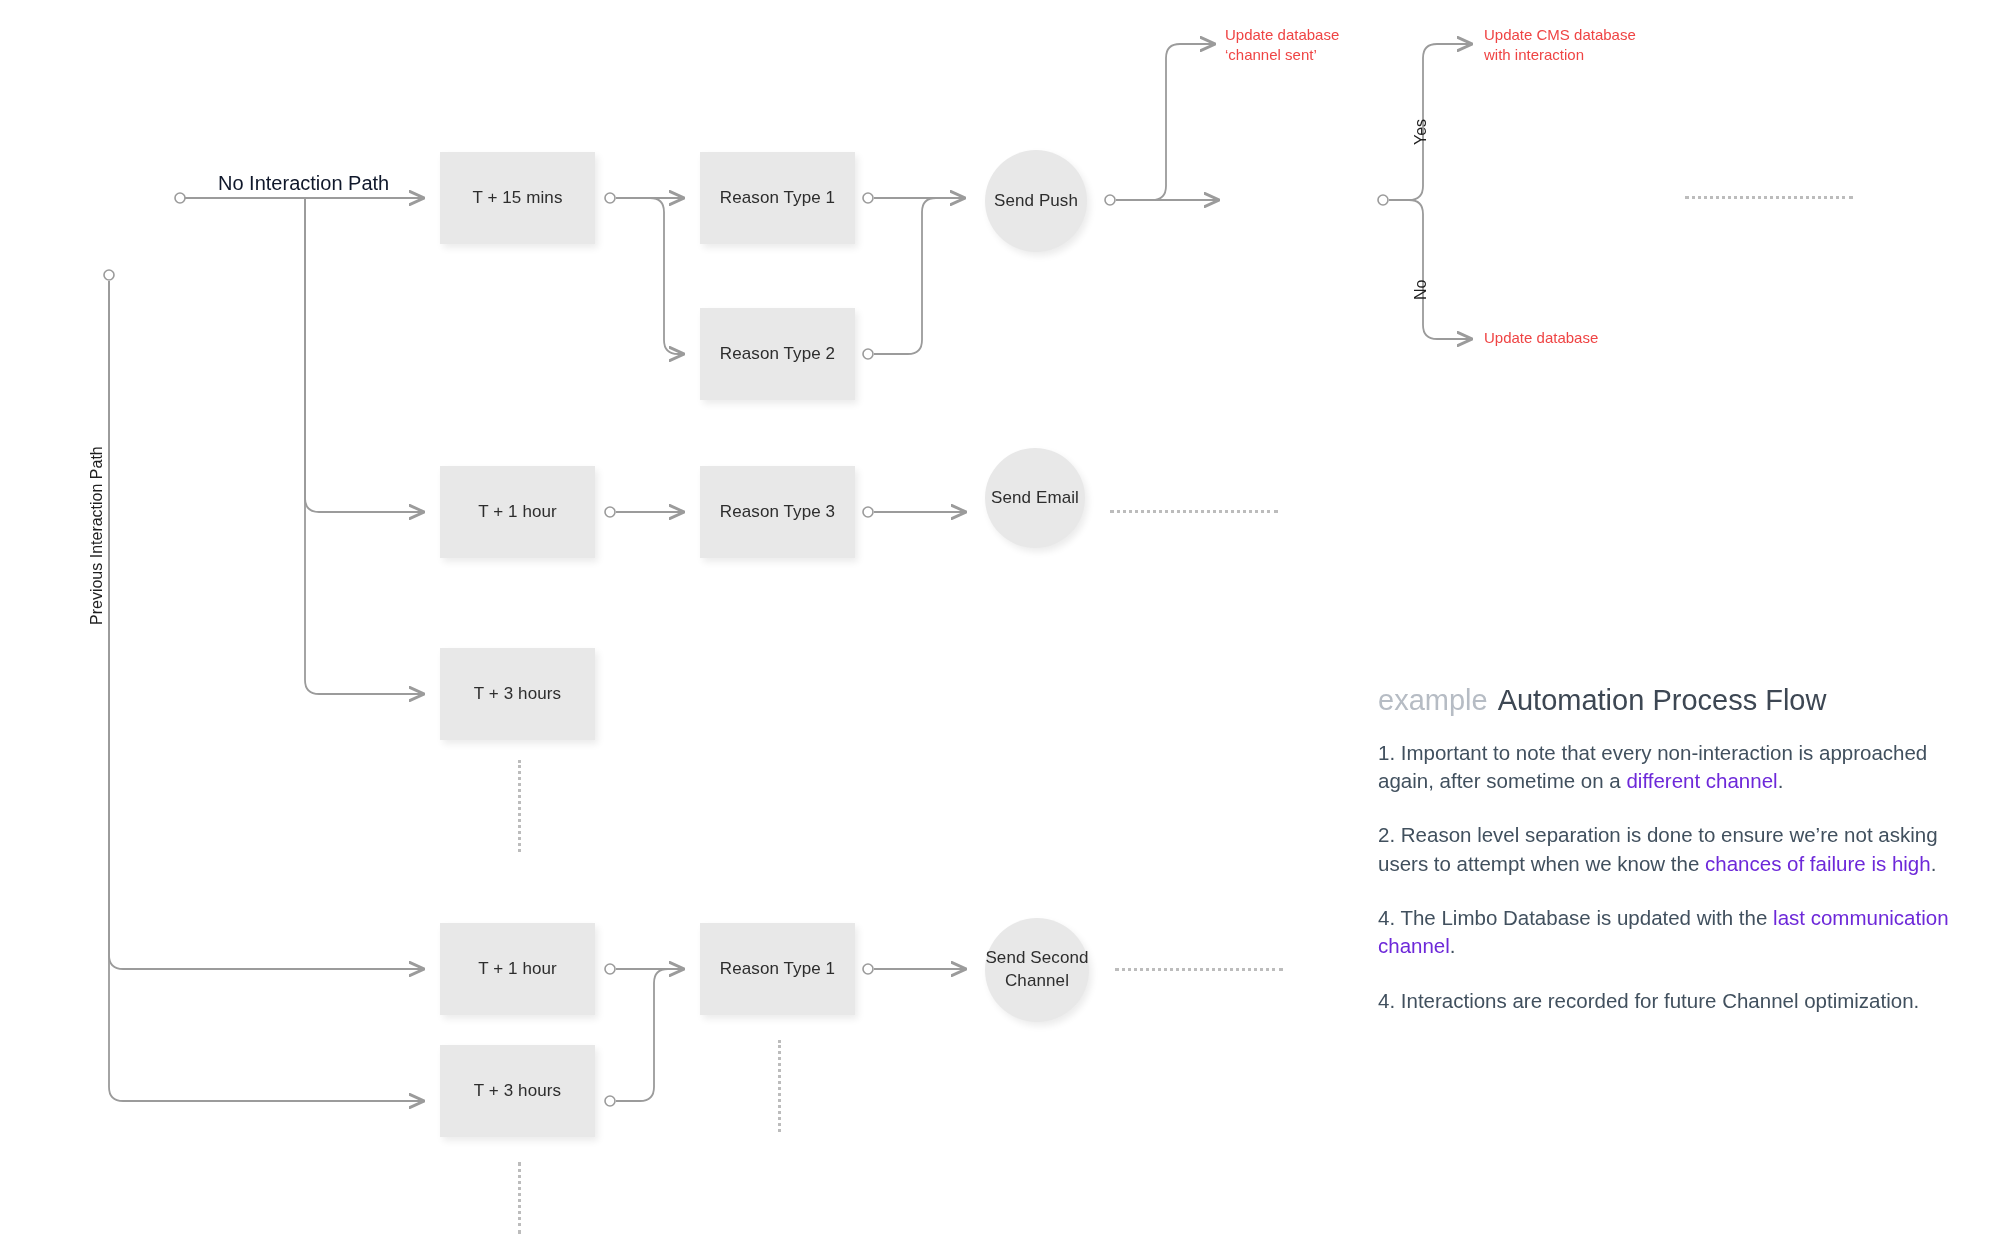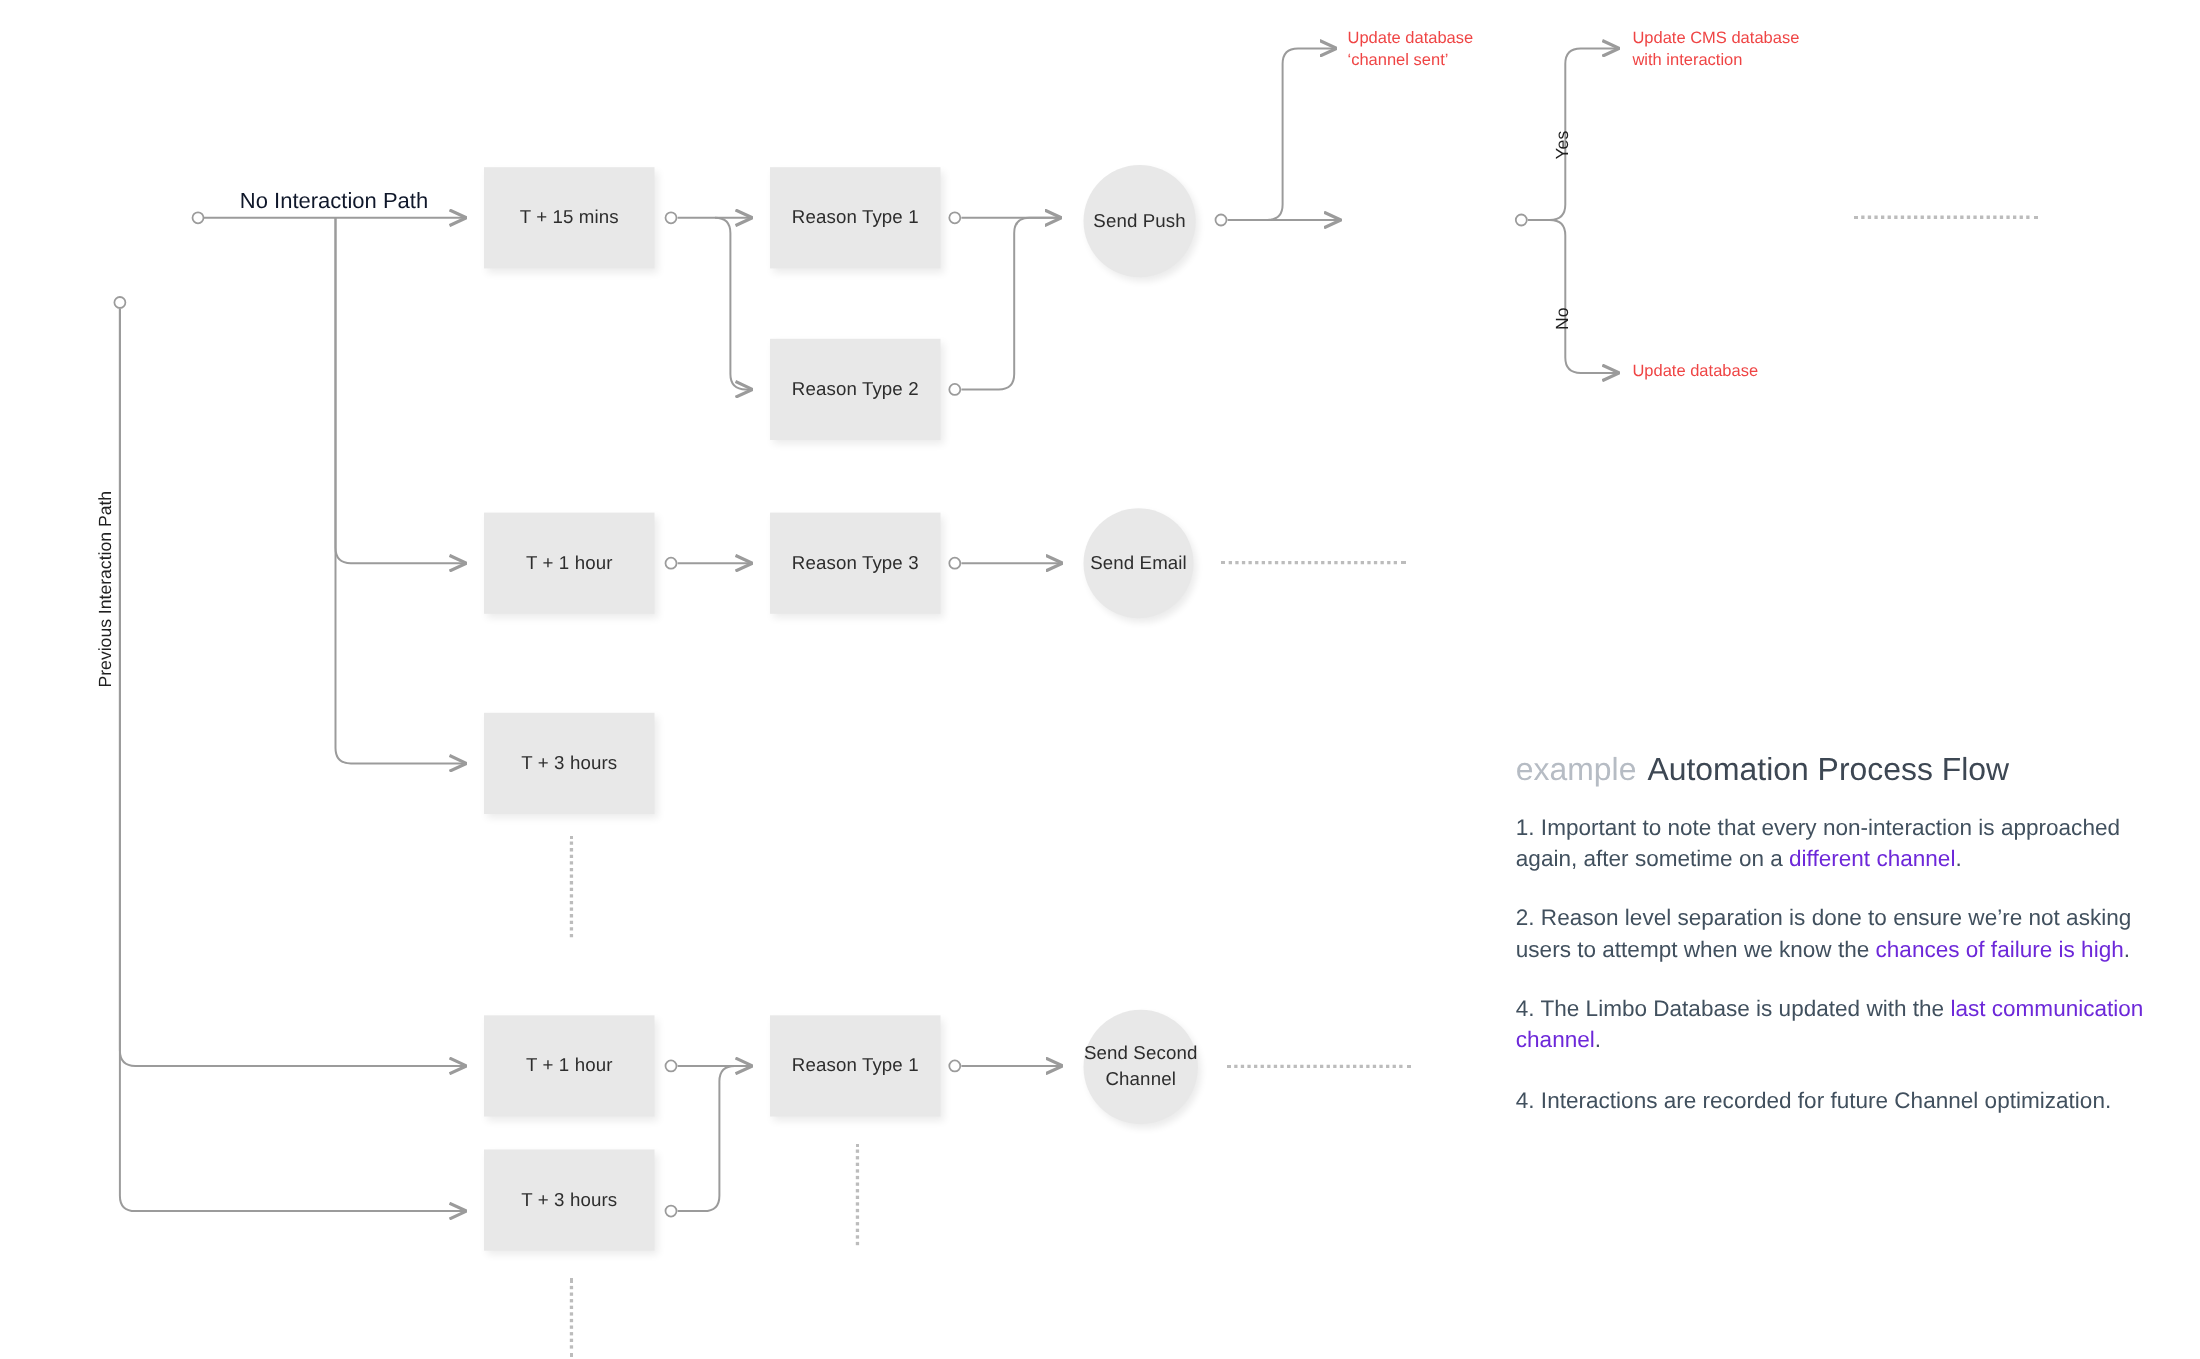--- a/index.html
+++ b/index.html
@@ -209,21 +209,21 @@
 
 
   <div class="node" style="left:440px; top:466px; width:155px; height:92px;">
     <span>T + 1 hour</span>
   </div>
 
   <div class="node" style="left:700px; top:466px; width:155px; height:92px;">
     <span>Reason Type 3</span>
   </div>
 
-  <div class="node circle" style="left:985px; top:462px; width:100px; height:100px;">
+  <div class="node circle" style="left:985px; top:448px; width:100px; height:100px;">
     <span>Send
 Email</span>
   </div>
 
   <div class="node" style="left:440px; top:648px; width:155px; height:92px;">
     <span>T + 3 hours</span>
   </div>
 
   <div class="node" style="left:440px; top:923px; width:155px; height:92px;">
     <span>T + 1 hour</span>

